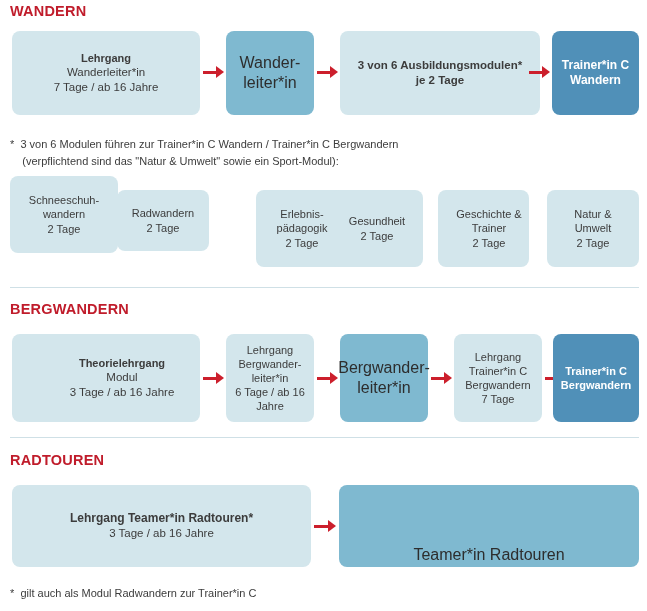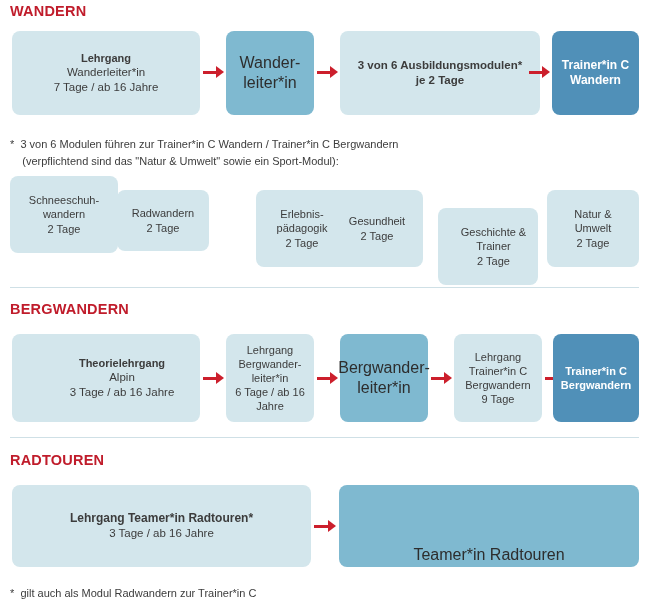--- a/index.html
+++ b/index.html
@@ -157,39 +157,39 @@
     <span class="ln t-11">Erlebnis-</span>
     <span class="ln t-11">pädagogik</span>
     <span class="ln t-11">2 Tage</span>
   </div>
 
   <div class="box fill-light" style="left:331px; top:190px; width:92px; height:77px;">
     <span class="ln t-11">Gesundheit</span>
     <span class="ln t-11">2 Tage</span>
   </div>
 
-  <div class="box fill-light" style="left:438px; top:208px; width:100px; height:77px;padding-left:15px;">
+  <div class="box fill-light" style="left:438px; top:190px; width:91px; height:77px;padding-left:15px;">
     <span class="ln t-11">Geschichte &amp;</span>
     <span class="ln t-11">Trainer</span>
     <span class="ln t-11">2 Tage</span>
   </div>
 
   <div class="box fill-light" style="left:547px; top:190px; width:92px; height:77px;">
     <span class="ln t-11">Natur &amp;</span>
     <span class="ln t-11">Umwelt</span>
     <span class="ln t-11">2 Tage</span>
   </div>
 
   <div class="divider" style="top:287px;"></div>
 
   <div class="section-title" style="top:301px;">BERGWANDERN</div>
 
   <div class="box fill-light" style="left:12px; top:334px; width:188px; height:88px;padding-left:36px;">
     <span class="ln t-11b">Theorielehrgang</span>
-    <span class="ln t-115">Alpin</span>
+    <span class="ln t-115">Modul</span>
     <span class="ln t-115">3 Tage / ab 16 Jahre</span>
   </div>
 
   <div class="arrow" style="left:203px; top:372px; width:21px;">
     <span class="shaft"></span>
       <span class="head"></span>
   </div>
 
   <div class="box fill-light" style="left:226px; top:334px; width:88px; height:88px;">
     <span class="ln t-11">Lehrgang</span>
@@ -211,21 +211,21 @@
 
   <div class="arrow" style="left:431px; top:372px; width:21px;">
     <span class="shaft"></span>
       <span class="head"></span>
   </div>
 
   <div class="box fill-light" style="left:454px; top:334px; width:88px; height:88px;">
     <span class="ln t-11">Lehrgang</span>
     <span class="ln t-11">Trainer*in C</span>
     <span class="ln t-11">Bergwandern</span>
-    <span class="ln t-11">9 Tage</span>
+    <span class="ln t-11">7 Tage</span>
   </div>
 
   <div class="arrow" style="left:545px; top:372px; width:21px;">
     <span class="shaft"></span>
       <span class="head"></span>
   </div>
 
   <div class="box fill-dark" style="left:553px; top:334px; width:86px; height:88px;">
     <span class="ln t-11b">Trainer*in C</span>
     <span class="ln t-11b">Bergwandern</span>

